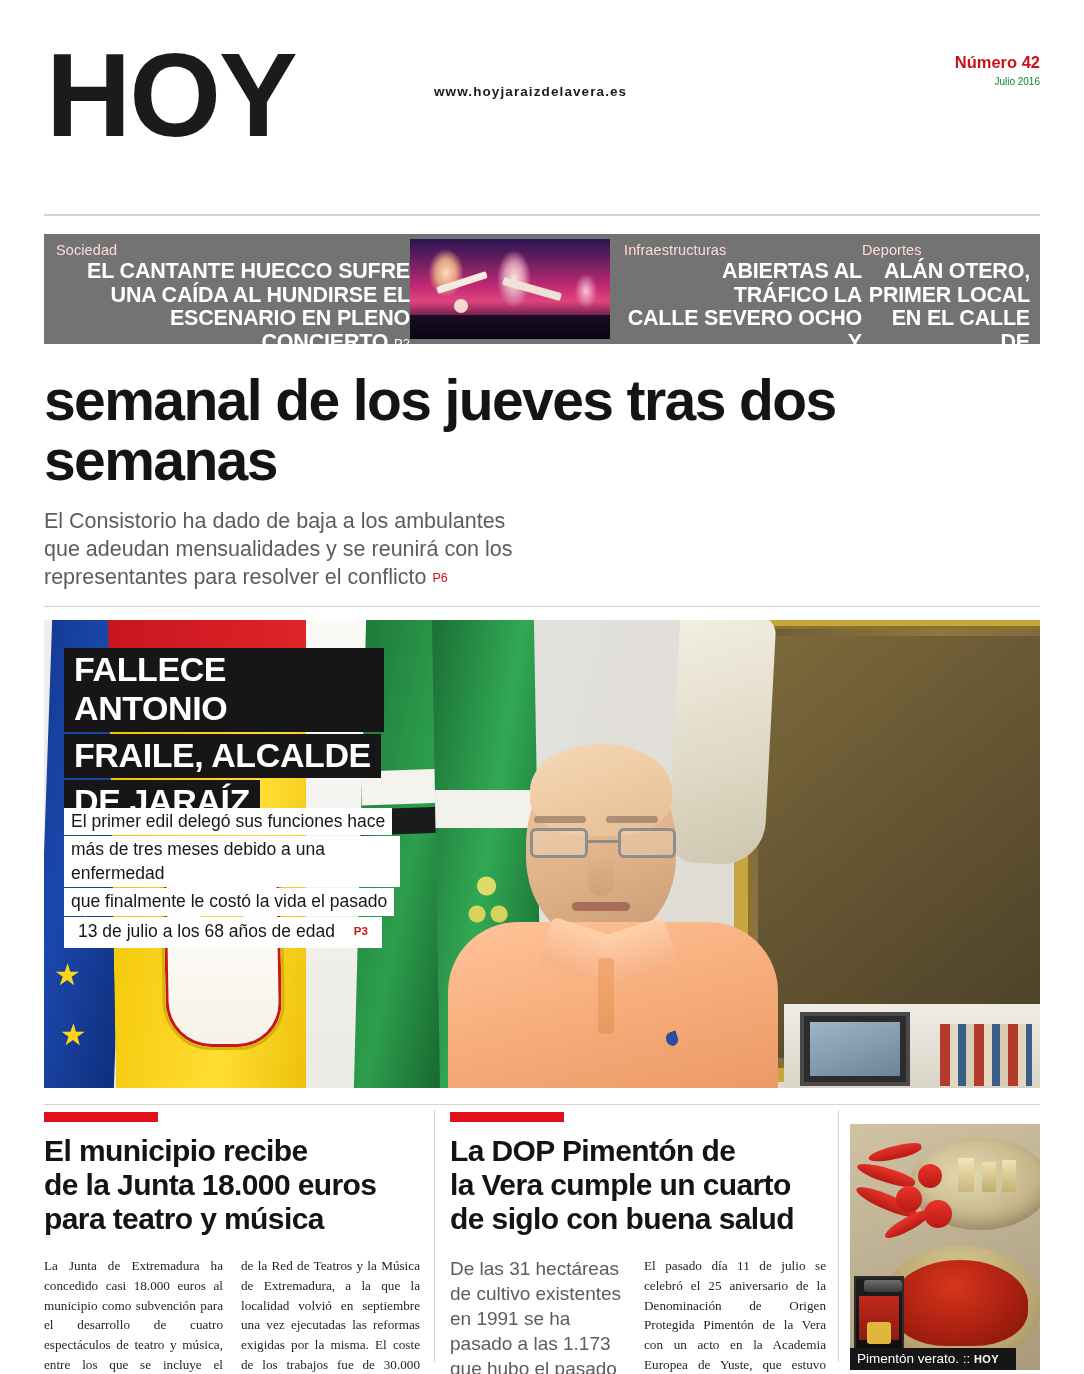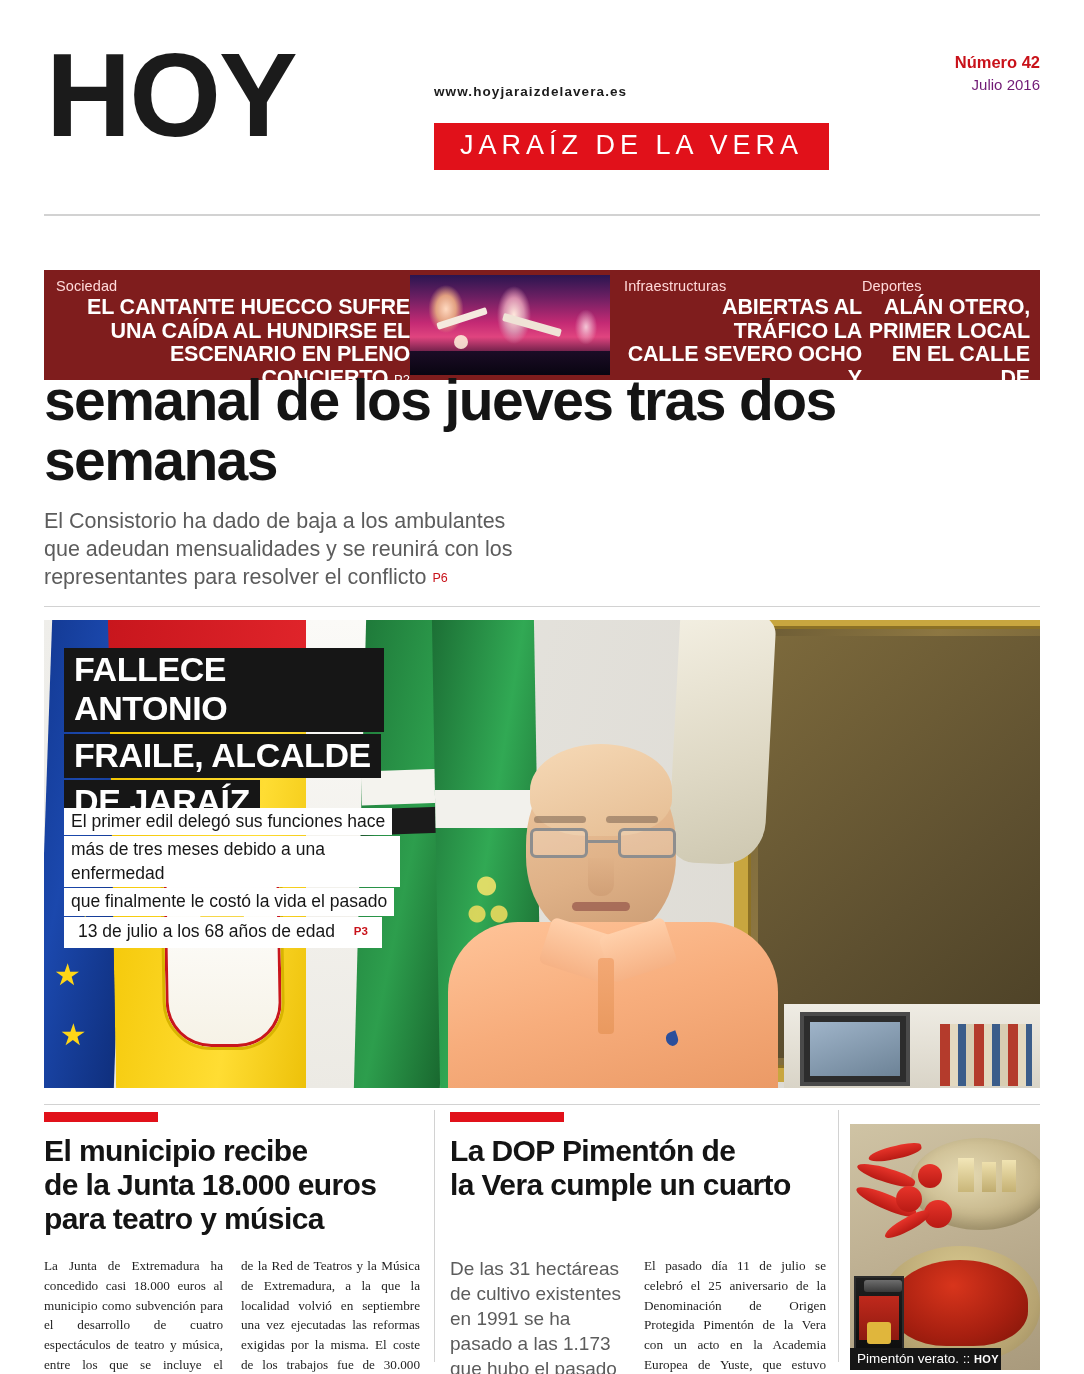--- a/index.html
+++ b/index.html
@@ -28,31 +28,31 @@
     background: #e1111a; color: #fff;
     padding: 7px 26px 9px 26px;
     font-size: 27px; font-weight: normal; letter-spacing: 5px;
   }
   .issue-num {
     position: absolute; right: 44px; top: 53px;
     font-size: 16.5px; font-weight: bold; color: #c9121a; text-align: right;
   }
   .issue-date {
     position: absolute; right: 44px; top: 76px;
-    font-size: 15px; color: #701a75; text-align: left;
+    font-size: 10px; color: #15803d; text-align: left;
   }
   .rule-top {
     position: absolute; left: 44px; top: 214px; width: 996px; height: 2px;
     background: #d2d2d2;
   }
 
   
   .teaser-band {
     position: absolute; left: 44px; top: 234px; width: 996px; height: 110px;
-    background: #7f1d1d; display: flex; align-items: stretch; margin-top: 36px;
+    background: #737373; display: flex; align-items: stretch;
   }
   .teaser { position: relative; padding: 9px 0 0 0; }
   .teaser .kicker {
     font-size: 14.5px; color: #ffd9d9; font-weight: normal;
     letter-spacing: 0.1px; margin-bottom: 1px; line-height: 1.1;
   }
   .teaser .t-head {
     font-size: 21.5px; font-weight: bold; color: #ffffff;
     line-height: 1.1; letter-spacing: -0.2px; text-align: right;
   }
@@ -287,33 +287,32 @@
   .pim-tin { position: absolute; left: 4px; bottom: 12px; width: 50px; height: 82px;
     background: linear-gradient(#1f1f1f,#0d0d0d); border: 2px solid #2c2c2c; }
   .pim-tin .label { position: absolute; left: 3px; top: 18px; right: 3px; height: 44px;
     background: linear-gradient(#c0291c,#8e1a10); }
   .pim-tin .lbl2 { position: absolute; left: 8px; top: 26px; width: 24px; height: 22px;
     background: #e0b63c; border-radius: 3px; }
   .pim-cap { position: absolute; left: 8px; top: 2px; width: 38px; height: 12px;
     background: linear-gradient(#6d6d6d,#3a3a3a); border-radius: 3px; }
   .pim-caption {
     position: absolute; left: 0; bottom: 0; background: #161616; color: #fff;
-    font-size: 13.5px; padding: 3px 2px 4px 7px; white-space: nowrap;
+    font-size: 13.5px; padding: 3px 17px 4px 7px; white-space: nowrap;
   }
   .pim-caption .hoy { font-weight: bold; font-size: 11px; letter-spacing: .3px; }
 </style>
 </head>
 <body>
 
 <div class="page">
 
   <div class="masthead">
     <div class="logo-hoy">HOY</div>
     <div class="site-url">www.hoyjaraizdelavera.es</div>
-    <div class="jaraiz-badge">JARAÍZ DE LA VERA</div>
     <div class="issue-num">Número 42</div>
     <div class="issue-date">Julio 2016</div>
   </div>
   <div class="rule-top"></div>
 
   <div class="teaser-band">
 
     <div class="teaser teaser-a">
       <div class="kicker">Sociedad</div>
       <div class="t-head">
@@ -459,20 +458,21 @@
       <span>de la Red de Teatros y la Música de Extremadura,  a la que la localidad volvió en septiembre una vez ejecutadas las reformas exigidas por la misma. El coste de los trabajos fue de 30.000 euros y supusieron mejoras de los camerinos del teatro cine Avenida.</span>
       
     </div>
   </div>
 
   <div class="art art-2">
     <div class="redbar"></div>
     <h2>
       <span>La DOP Pimentón de</span><br>
       <span>la Vera cumple un cuarto</span><br>
+      <span>de siglo con buena salud</span>
     </h2>
   </div>
 
   <div class="bodycols body-2">
     <div class="col col-lead">De las 31 hectáreas de cultivo existentes en 1991 se ha pasado a las 1.173 que hubo el pasado año</div>
     <div class="col col-text">
       <span>El pasado día 11 de julio se celebró el 25 aniversario de la Denominación de Origen Protegida Pimentón de la Vera con un acto en la Academia Europea de Yuste, que estuvo presidido por Guillermo Fernández Vara y al que asistieron personalidades relacionadas con el sector.</span>
       
     </div>
   </div>

